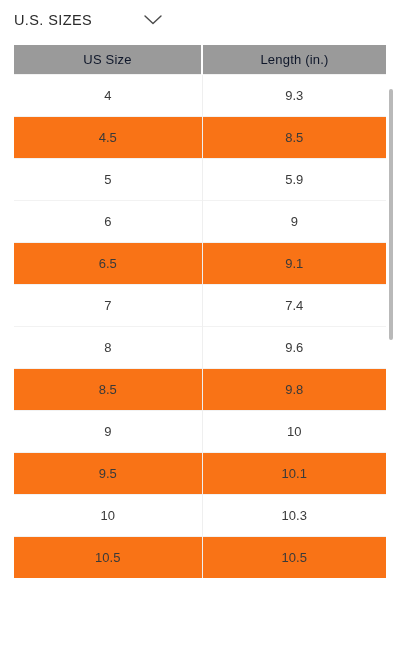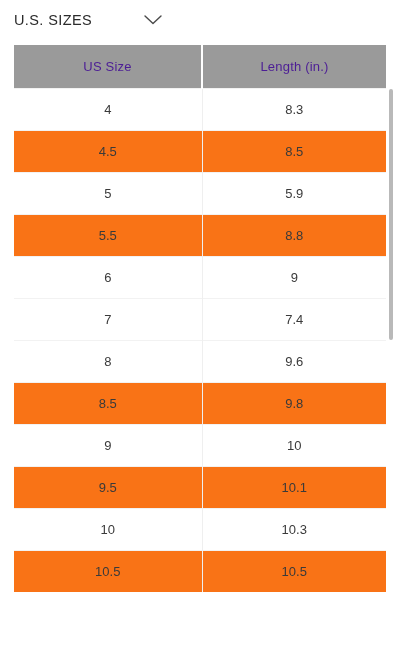--- a/index.html
+++ b/index.html
@@ -65,24 +65,24 @@
     width: 372px;
     border-collapse: collapse;
     table-layout: fixed;
   }
 
   table.size-table col.c-size   { width: 188px; }
   table.size-table col.c-length { width: 184px; }
 
   table.size-table thead th {
     background: #9a9a9a;
-    color: #4c1d95;
+    color: #0f172a;
     font-size: 13px;
     font-weight: 400;
-    height: 43px;
+    height: 29px;
     text-align: center;
     vertical-align: middle;
     letter-spacing: 0.2px;
   }
 
   table.size-table thead th.th-size {
     border-right: 2px solid #ffffff;
   }
 
   table.size-table tbody td {
@@ -146,37 +146,37 @@
       </colgroup>
       <thead>
         <tr>
           <th class="th-size">US Size</th>
           <th class="th-length">Length (in.)</th>
         </tr>
       </thead>
       <tbody id="table-body">
           <tr class="">
             <td class="td-size">4</td>
-            <td class="td-length">8.3</td>
+            <td class="td-length">9.3</td>
           </tr>
           <tr class="alt">
             <td class="td-size">4.5</td>
             <td class="td-length">8.5</td>
           </tr>
           <tr class="">
             <td class="td-size">5</td>
             <td class="td-length">5.9</td>
           </tr>
-          <tr class="alt">
-            <td class="td-size">5.5</td>
-            <td class="td-length">8.8</td>
-          </tr>
           <tr class="">
             <td class="td-size">6</td>
             <td class="td-length">9</td>
+          </tr>
+          <tr class="alt">
+            <td class="td-size">6.5</td>
+            <td class="td-length">9.1</td>
           </tr>
           <tr class="">
             <td class="td-size">7</td>
             <td class="td-length">7.4</td>
           </tr>
           <tr class="">
             <td class="td-size">8</td>
             <td class="td-length">9.6</td>
           </tr>
           <tr class="alt">

